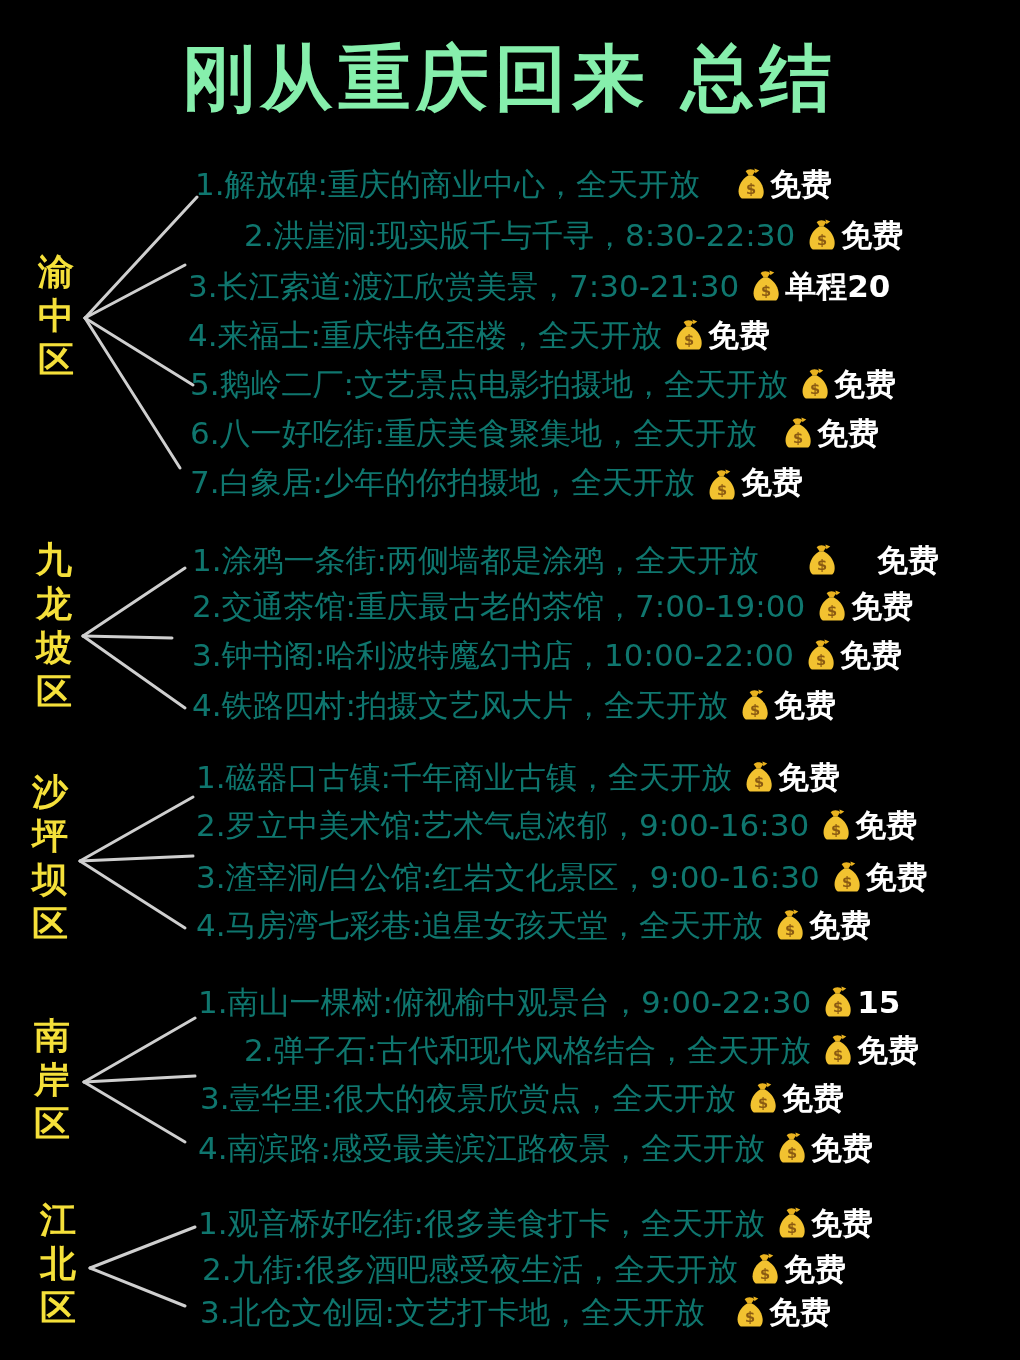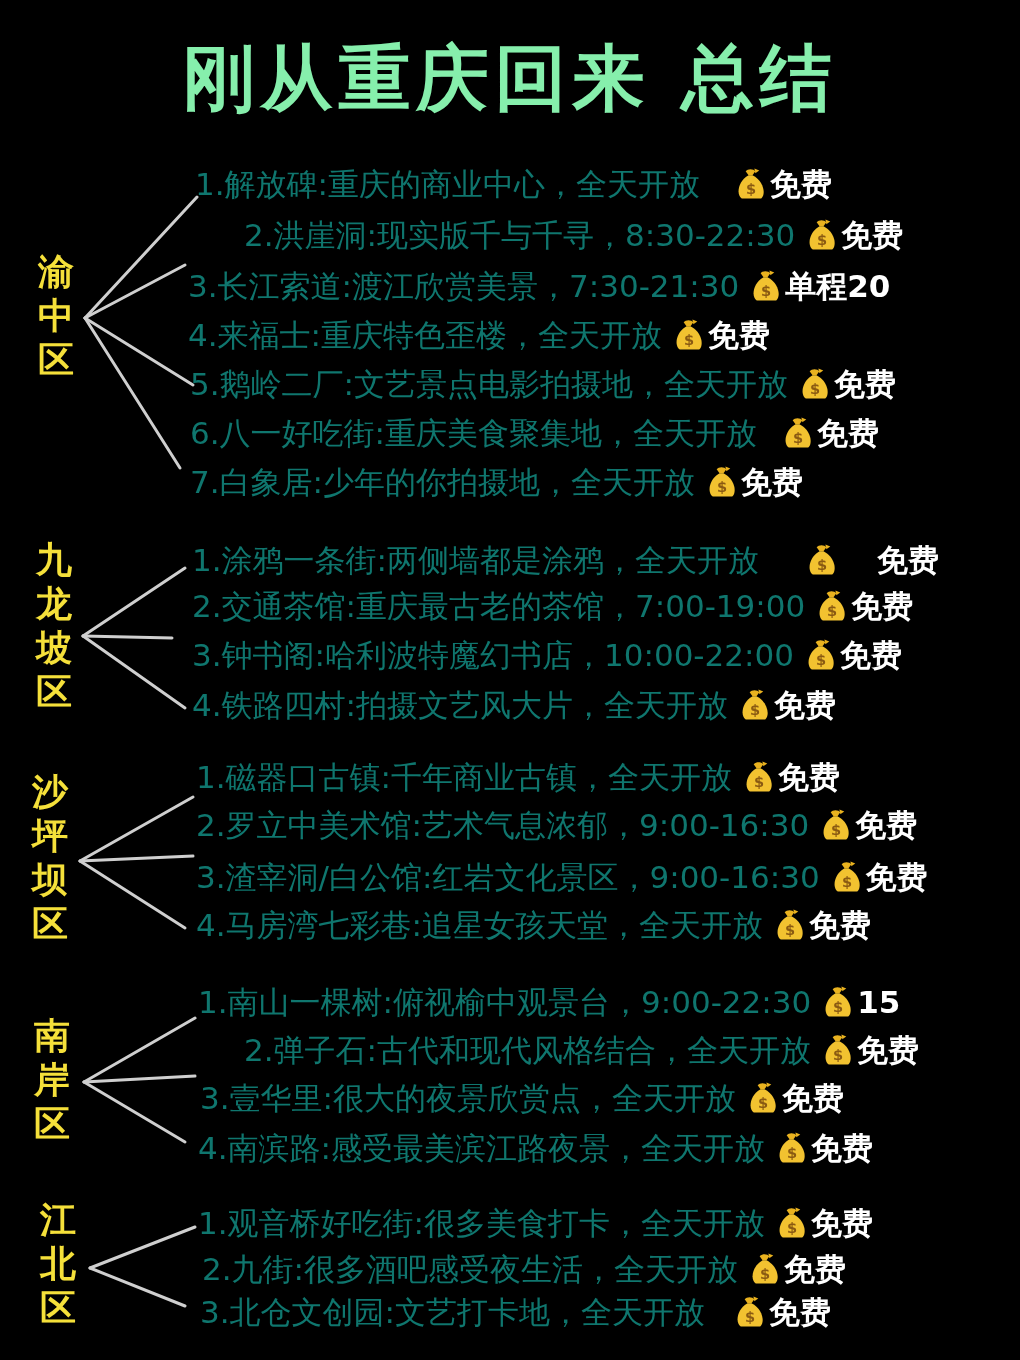--- a/index.html
+++ b/index.html
@@ -152,21 +152,21 @@
   <span class="price">免费</span>
 </div>
 <div class="item" style="left:190px; top:413px;">
   <span class="name">6.八一好吃街:重庆美食聚集地，全天开放</span>
   <span style="width:14px"></span>
   <svg class="bag" viewBox="0 0 35 34">
       <use href="#moneybag"></use>
     </svg>
   <span class="price">免费</span>
 </div>
-<div class="item" style="left:190px; top:462px;">
+<div class="item" style="left:190px; top:462px;align-items:flex-end;">
   <span class="name">7.白象居:少年的你拍摄地，全天开放</span>
   <svg class="bag" viewBox="0 0 35 34">
       <use href="#moneybag"></use>
     </svg>
   <span class="price">免费</span>
 </div>
 
 <div class="district" style="left:24px; top:538px;">
   <span>九</span>
   <span>龙</span>

